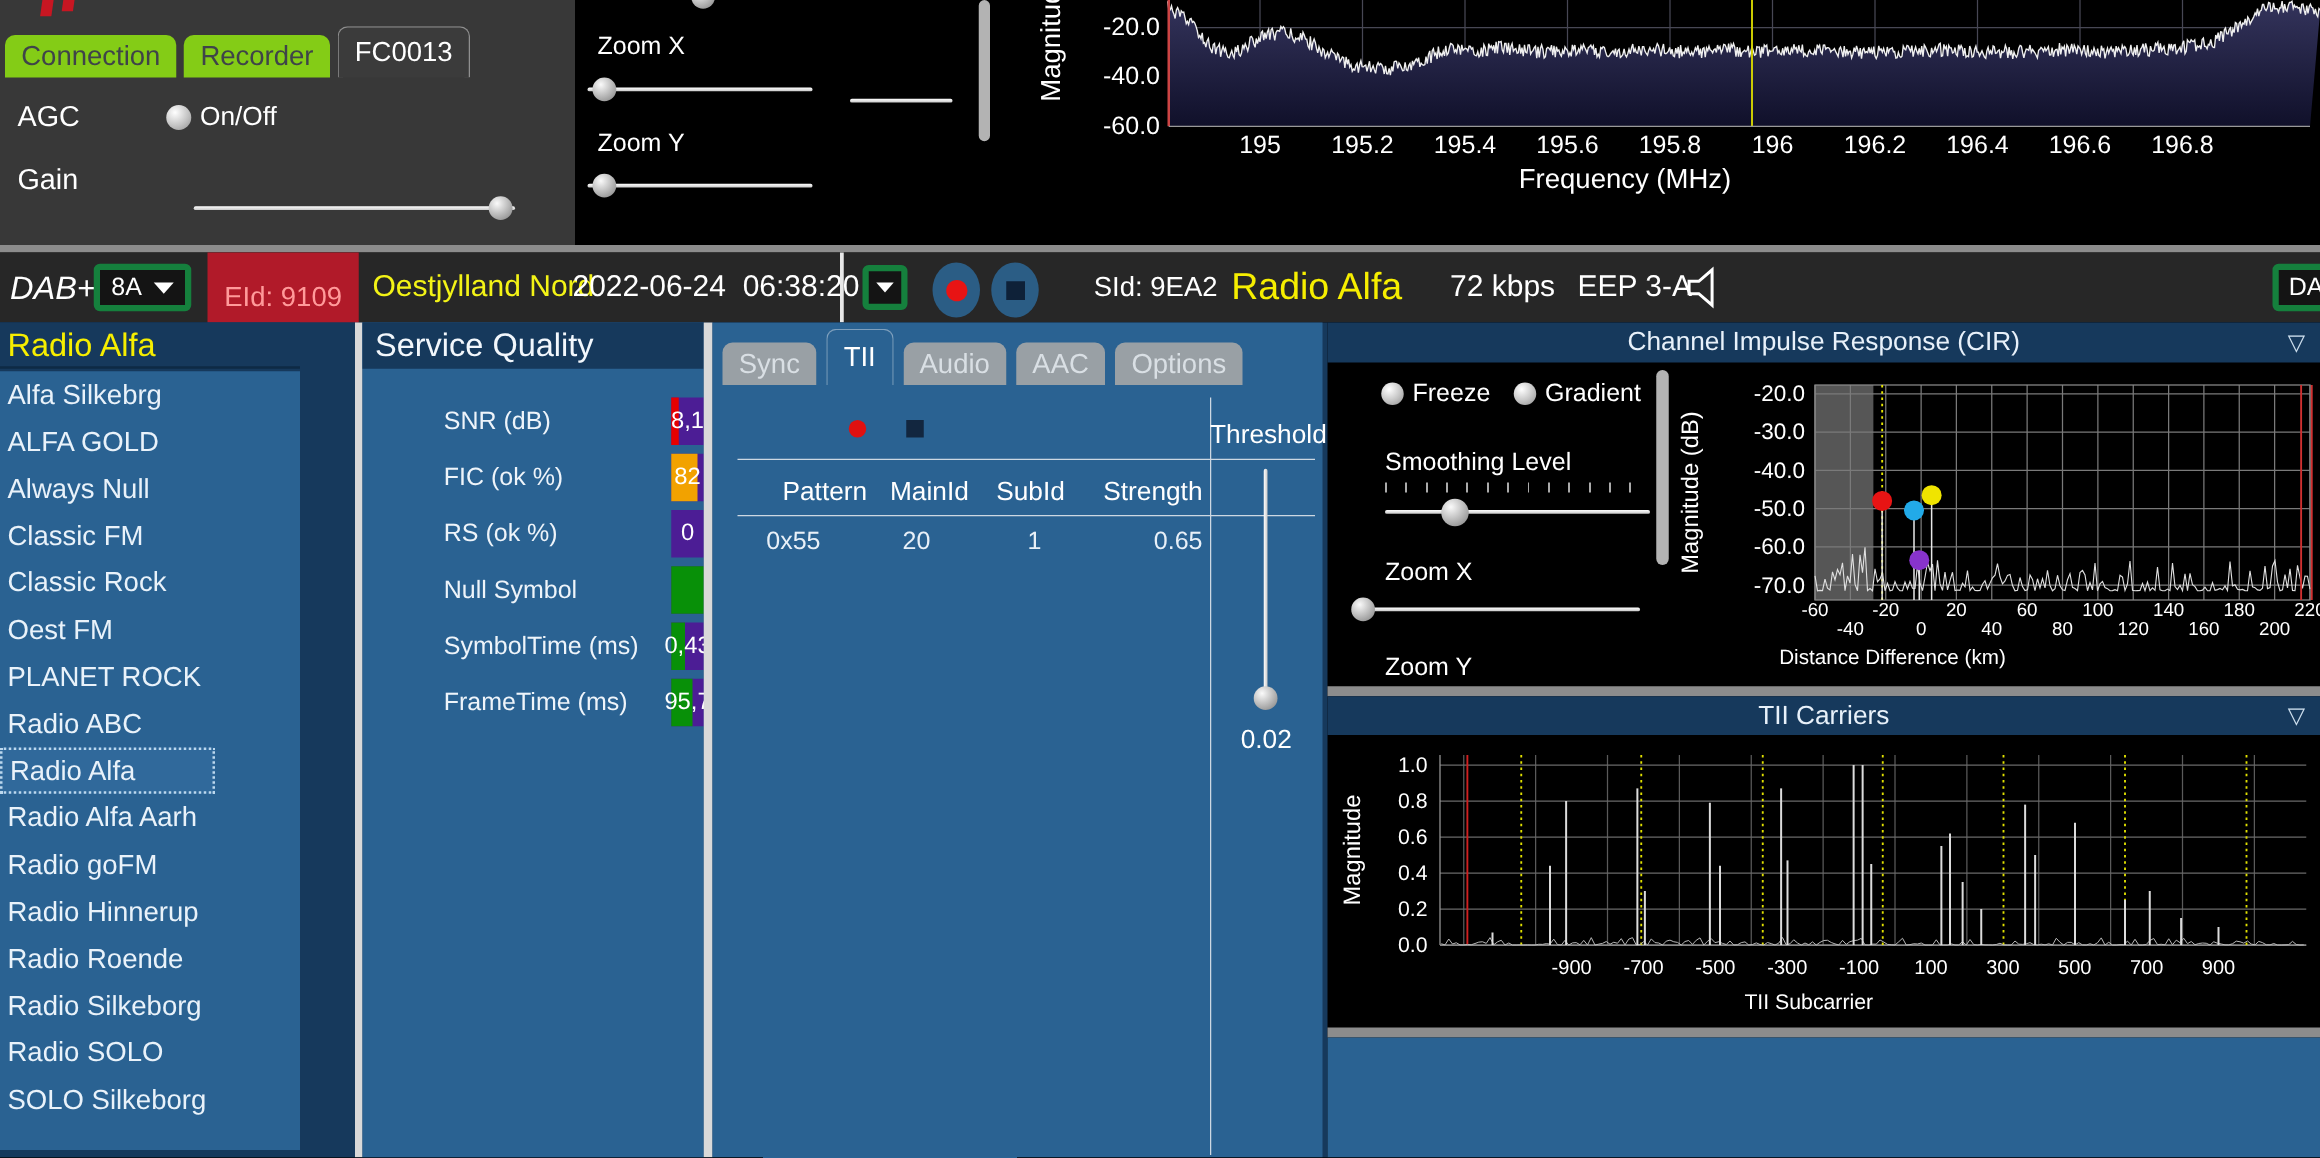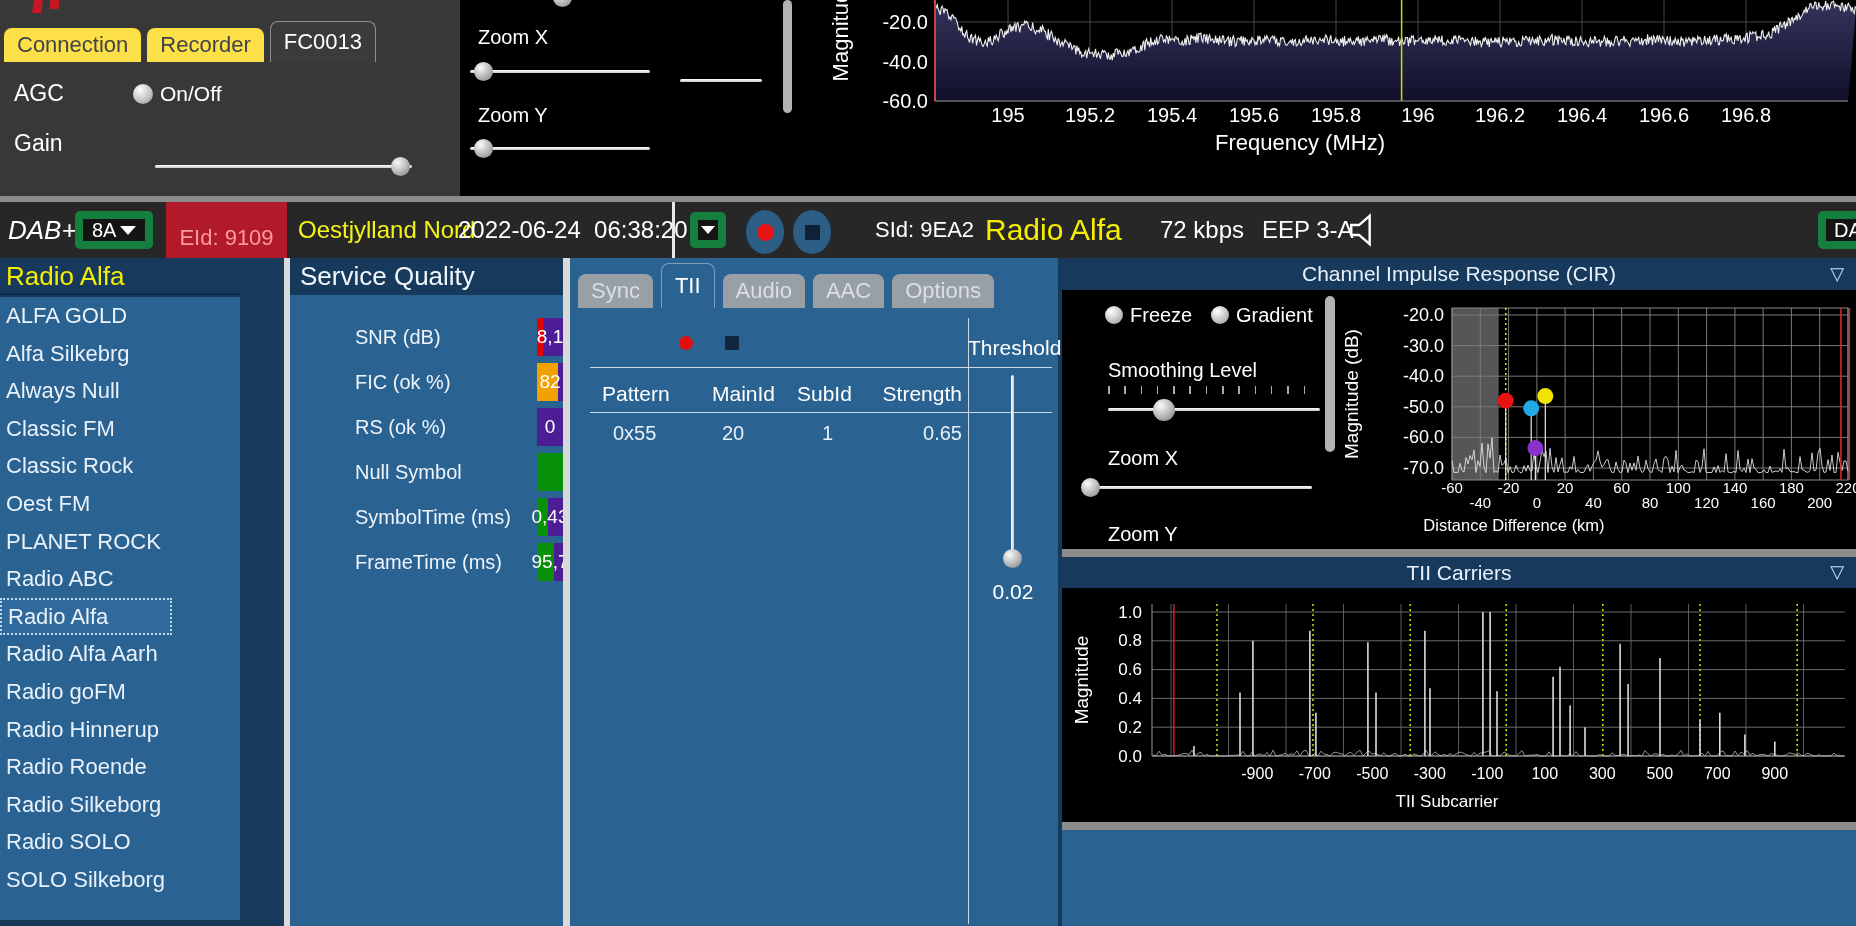--- a/index.html
+++ b/index.html
@@ -7,39 +7,39 @@
   #canvas{position:relative;width:1856px;height:926px;overflow:hidden;background:#000;color:#fff;}
   .abs{position:absolute;}
   svg text{font-family:"Liberation Sans","DejaVu Sans",sans-serif;}
 
   
   #tuner-panel{position:absolute;left:0;top:0;width:460px;height:196px;background:#383838;}
   #logo-marks i{position:absolute;background:#c81622;transform:skewX(-8deg);}
   #logo-marks i:nth-child(1){left:33px;top:0;width:9px;height:13px;}
   #logo-marks i:nth-child(2){left:50px;top:0;width:9px;height:9px;}
   #tuner-tabs{position:absolute;left:4px;top:22px;height:40px;display:flex;align-items:flex-end;gap:6px;}
-  .tab{height:34px;line-height:34px;padding:0 13px;font-size:22px;background:#fde047;color:#3f4449;border-radius:8px 8px 0 0;white-space:nowrap;}
+  .tab{height:34px;line-height:34px;padding:0 13px;font-size:22px;background:#84cc16;color:#3f4449;border-radius:8px 8px 0 0;white-space:nowrap;}
   .tab.selected{height:40px;line-height:40px;background:#3b3b3b;color:#fff;border:1px solid #8f8f8f;border-bottom:none;}
   #tii-tabs .tab{background:#99a0a5;color:#d9dfe4;}
   #tii-tabs .tab.selected{background:#2a6292;color:#fff;border:1px solid #7fa0bd;border-bottom:none;height:44px;line-height:44px;}
   .lbl{color:#fff;}
   .radio{width:20px;height:20px;border-radius:50%;background:radial-gradient(circle at 35% 30%,#ffffff,#c4c4c4 55%,#8f8f8f);}
   .track{position:absolute;height:3px;border-radius:2px;background:linear-gradient(#ffffff,#c9c9c9);}
   .vtrack{position:absolute;width:3px;border-radius:2px;background:linear-gradient(90deg,#ffffff,#c9c9c9);}
   .knob{position:absolute;width:19px;height:19px;border-radius:50%;background:radial-gradient(circle at 35% 30%,#fafafa,#b5b5b5 55%,#7d7d7d);}
 
   
   #top-black{position:absolute;left:460px;top:0;width:1396px;height:196px;background:#000;overflow:hidden;}
   .scrollthumb{position:absolute;background:#b3b3b3;border-radius:5px;}
 
   
   #top-sep{position:absolute;left:0;top:196px;width:1856px;height:6px;background:#8c8c8c;}
   #station-bar{position:absolute;left:0;top:202px;width:1856px;height:56px;background:#272727;}
   #station-bar .txt{position:absolute;top:0;height:56px;line-height:56px;white-space:nowrap;}
-  .dropdown{position:absolute;background:#141414;border:8px solid #15803d;border-radius:5px;display:flex;align-items:center;}
+  .dropdown{position:absolute;background:#141414;border:5px solid #15803d;border-radius:5px;display:flex;align-items:center;}
   .tri-down{width:0;height:0;border-left:8px solid transparent;border-right:8px solid transparent;border-top:9px solid #fff;}
   #eid-badge{position:absolute;left:166px;top:0;width:121px;height:71px;background:#b11a29;color:#ff9a9a;font-size:22px;display:flex;align-items:center;justify-content:center;}
   .oval-btn{position:absolute;top:8px;width:38px;height:44px;border-radius:50%;background:#2b5d85;display:flex;align-items:center;justify-content:center;}
 
   
   #main{position:absolute;left:0;top:258px;width:1856px;height:668px;background:#16395c;}
   #sidebar{position:absolute;left:0;top:0;width:240px;height:668px;background:#16395c;}
   #sidebar-header{position:absolute;left:0;top:0;width:240px;height:37px;background:#16395c;border-bottom:2px solid #0e2a44;color:#f6ee00;font-size:26px;line-height:37px;padding-left:6px;box-sizing:border-box;}
   #station-list{position:absolute;left:0;top:39px;width:240px;height:623px;background:#2a6292;overflow:hidden;}
   .sb-item{height:37.6px;line-height:37.6px;padding-left:6px;font-size:22px;color:#e9f2fa;white-space:nowrap;}
@@ -188,22 +188,22 @@
       <span style="font-size:20px;margin-left:8px;">DAB</span>
 
     </div>
   </div>
 
   <div id="main">
 
     <div id="sidebar">
       <div id="sidebar-header">Radio Alfa</div>
       <div id="station-list">
+          <div class="sb-item">Alfa Silkebrg</div>
           <div class="sb-item">ALFA GOLD</div>
-          <div class="sb-item">Alfa Silkebrg</div>
           <div class="sb-item">Always Null</div>
           <div class="sb-item">Classic FM</div>
           <div class="sb-item">Classic Rock</div>
           <div class="sb-item">Oest FM</div>
           <div class="sb-item">PLANET ROCK</div>
           <div class="sb-item">Radio ABC</div>
           <div class="sb-item selected">Radio Alfa</div>
           <div class="sb-item">Radio Alfa Aarh</div>
           <div class="sb-item">Radio goFM</div>
           <div class="sb-item">Radio Hinnerup</div>
@@ -270,21 +270,21 @@
           <div class="tab">Sync</div>
           <div class="tab selected">TII</div>
           <div class="tab">Audio</div>
           <div class="tab">AAC</div>
           <div class="tab">Options</div>
         </div>
       <div id="tii-ind-dot"></div>
       <div id="tii-ind-sq"></div>
       <div class="hline" style="left:20px;top:109px;width:462px;"></div>
       <div id="tii-table">
-          <span class="cellspan" style="top: 124px; font-size: 21px; left: 32px;">Pattern</span>
+          <span class="cellspan" style="top: 124px; font-size: 21px; left: 56px;">Pattern</span>
           <span class="cellspan" style="top: 124px; font-size: 21px; left: 142px;">MainId</span>
           <span class="cellspan" style="top: 124px; font-size: 21px; left: 227px;">SubId</span>
           <span class="cellspan" style="top: 124px; font-size: 21px; left: 300px; width: 92px; text-align: right;">Strength</span>
           <span class="cellspan" style="top: 164px; font-size: 20px; color: rgb(232, 240, 248); left: 43px;">0x55</span>
           <span class="cellspan" style="top: 164px; font-size: 20px; color: rgb(232, 240, 248); left: 152px;">20</span>
           <span class="cellspan" style="top: 164px; font-size: 20px; color: rgb(232, 240, 248); left: 252px;">1</span>
           <span class="cellspan" style="top: 164px; font-size: 20px; color: rgb(232, 240, 248); left: 300px; width: 92px; text-align: right;">0.65</span>
         </div>
       <div class="hline" style="left:20px;top:154px;width:462px;"></div>
       <div id="tii-vsep"></div>

